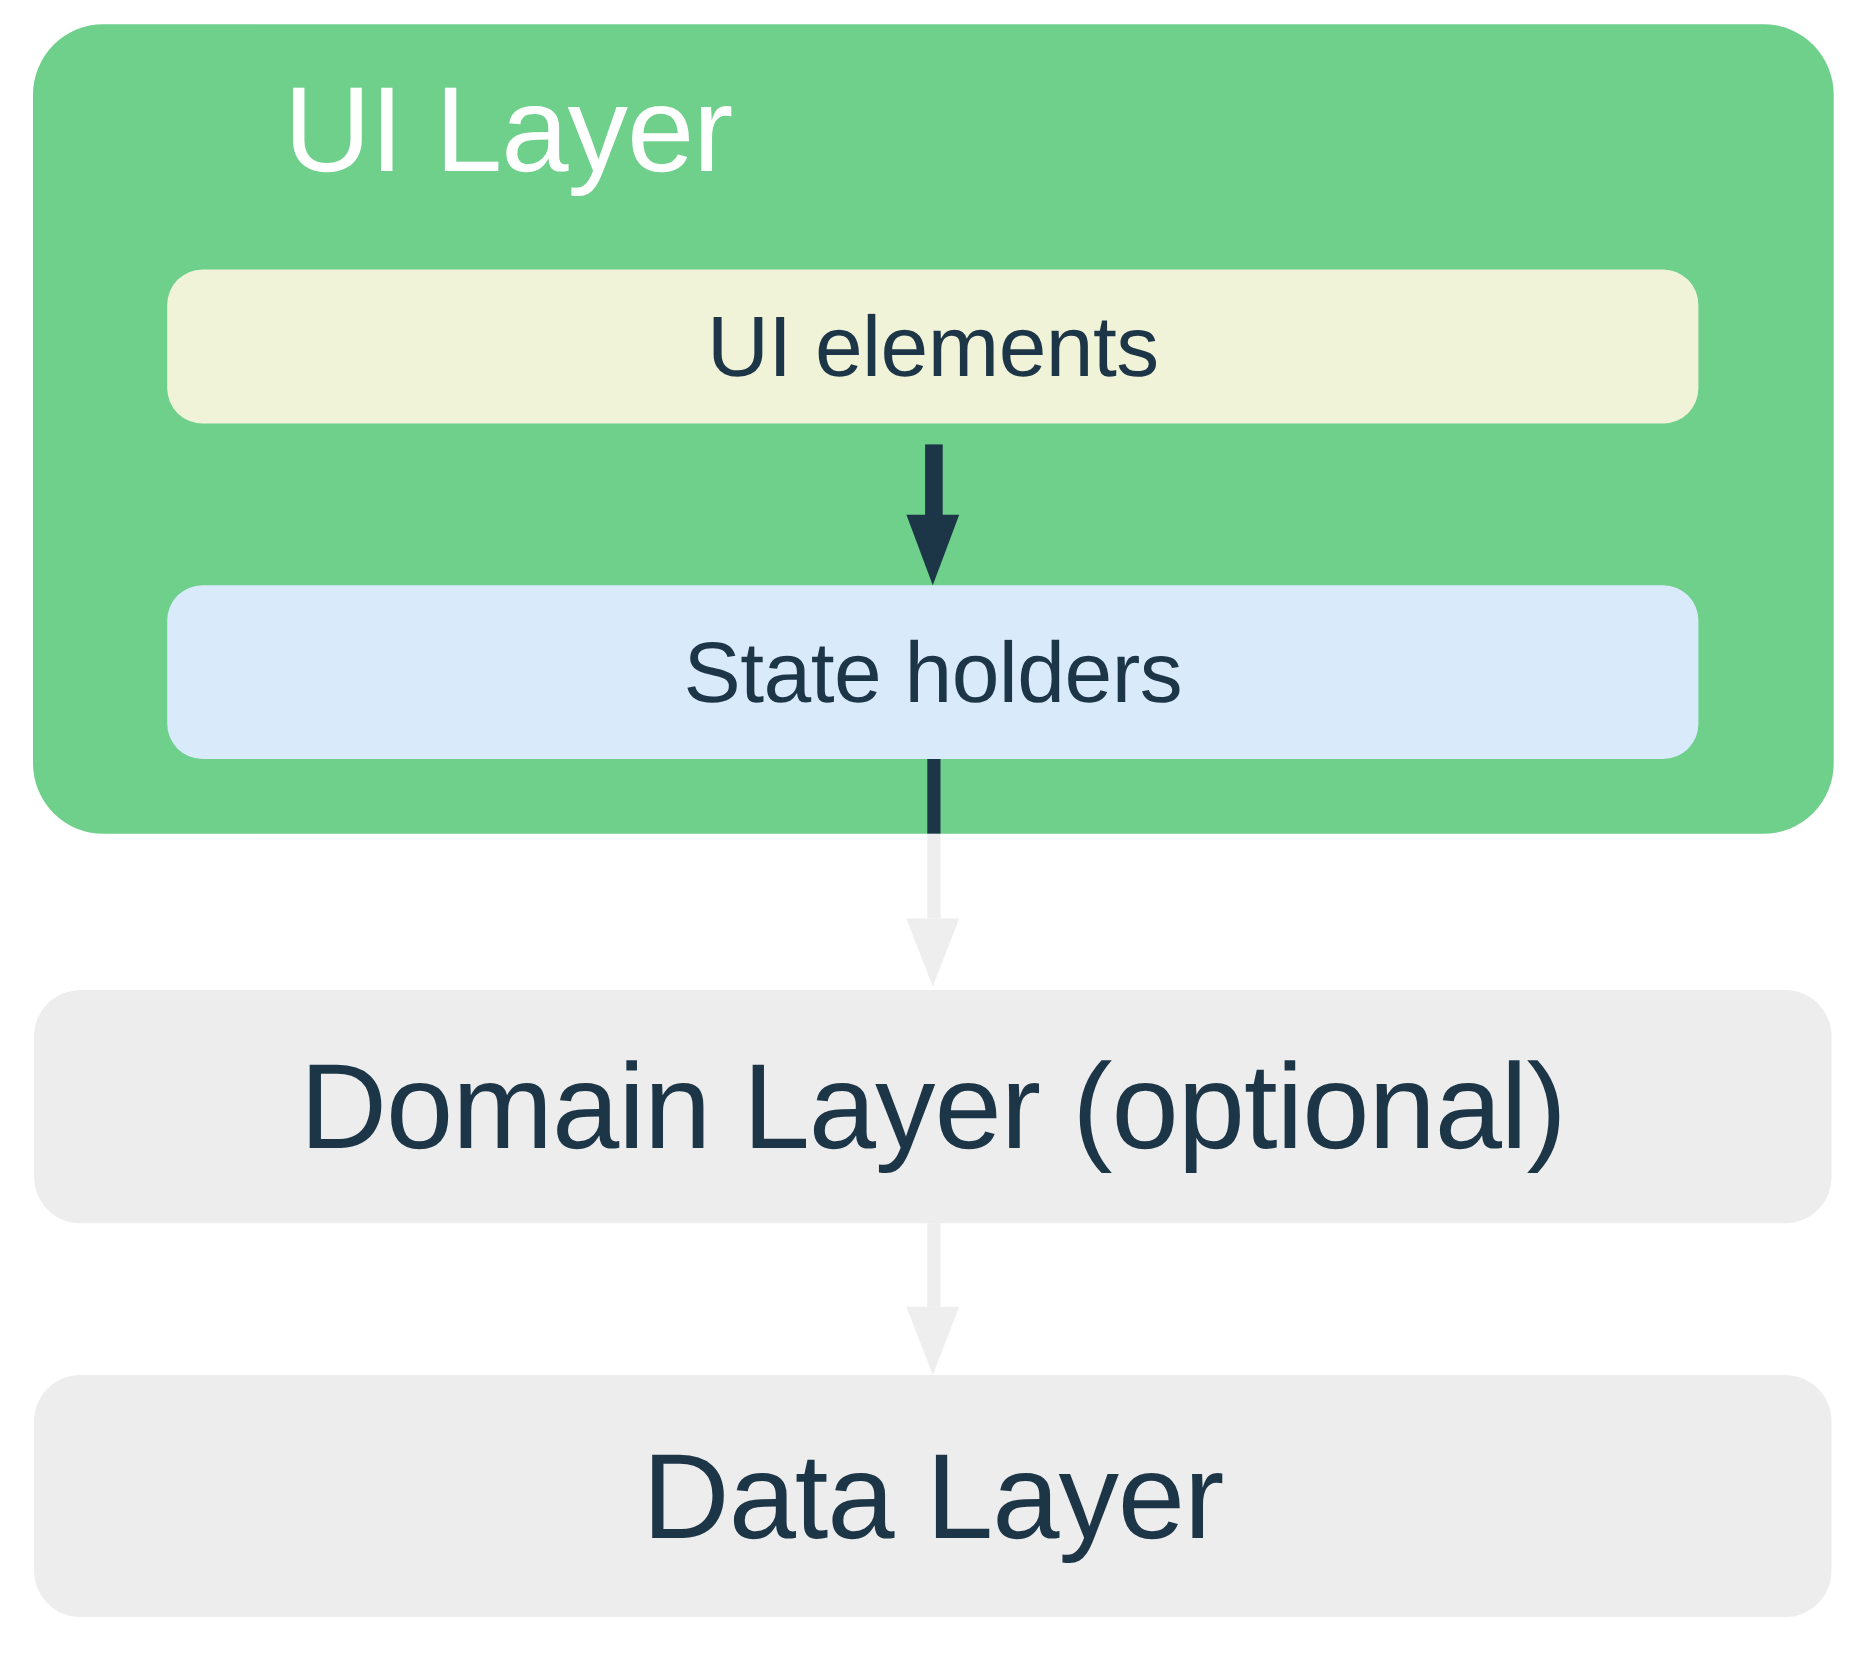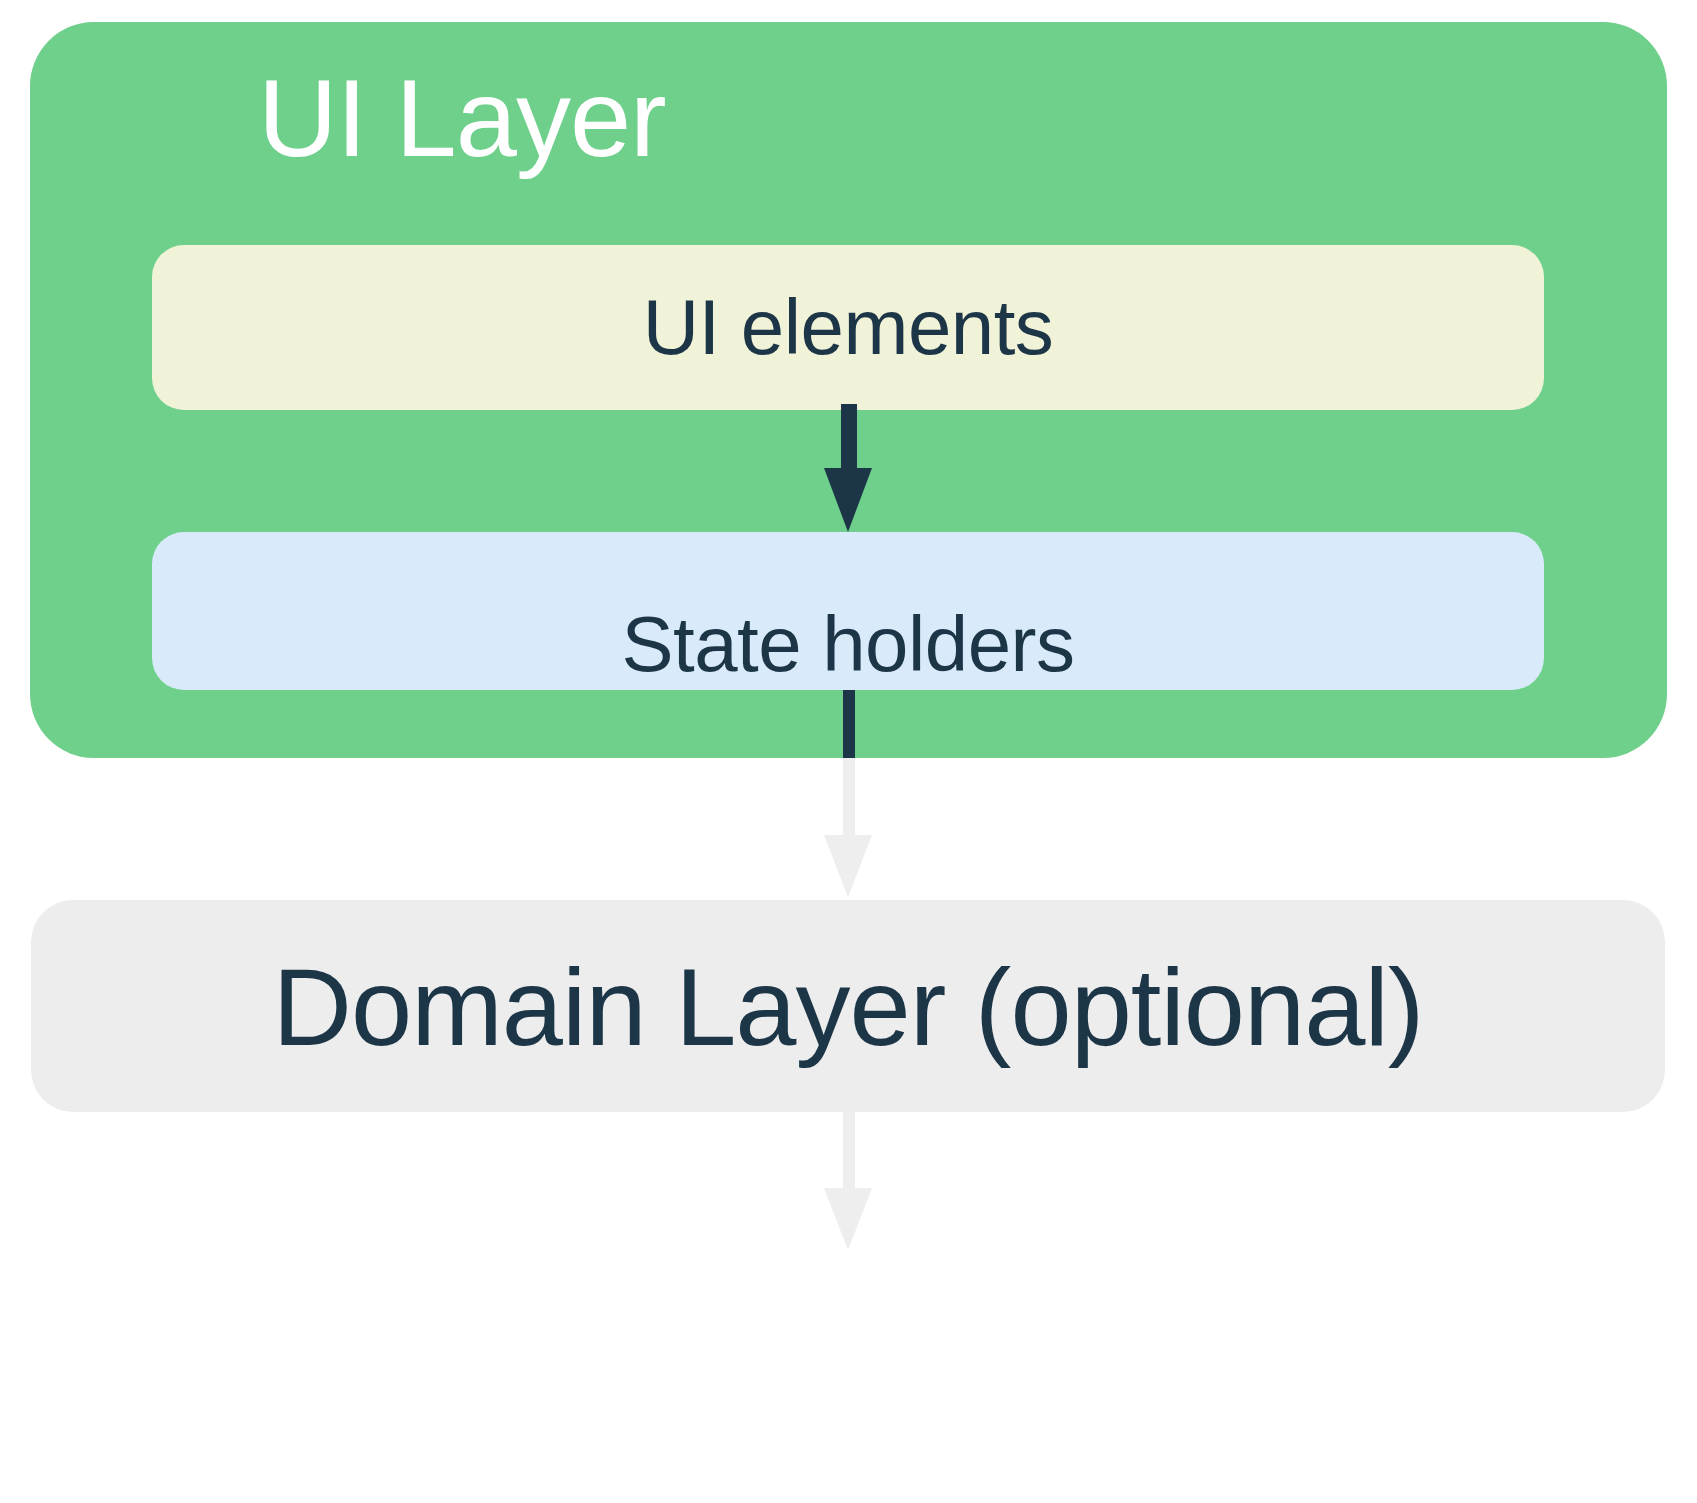--- a/index.html
+++ b/index.html
@@ -40,27 +40,26 @@
     border-radius: 32px;
     display: flex;
     align-items: center;
     justify-content: center;
     font-size: 78px;
     letter-spacing: -0.5px;
     color: var(--label-text, #1C3547);
     white-space: nowrap;
   }
   .ui-elements-box {
-    top: 245px; height: 165px;
+    top: 245px; height: 140px;
     background: var(--ui-elements-bg, #F0F3D8);
   }
   .state-holders-box {
     top: 532px; height: 158px;
     background: var(--state-holders-bg, #D9EAFB);
-    align-items: flex-end;
   }
 
   
   .layer-box {
     left: 31px;
     width: 1634px;
     border-radius: 42px;
     background: var(--layer-box-bg, #EDEDED);
     display: flex;
     align-items: center;
@@ -125,14 +124,17 @@
 
   <div class="abs layer-box domain-layer-box">
     <span>Domain Layer (optional)</span>
   </div>
 
   <div>
     <div class="abs shaft-light arrow3-shaft"></div>
     <div class="abs head head-light arrow3-head"></div>
   </div>
 
+  <div class="abs layer-box data-layer-box">
+    <span>Data Layer</span>
+  </div>
 
 </div>
 
 </body></html>

